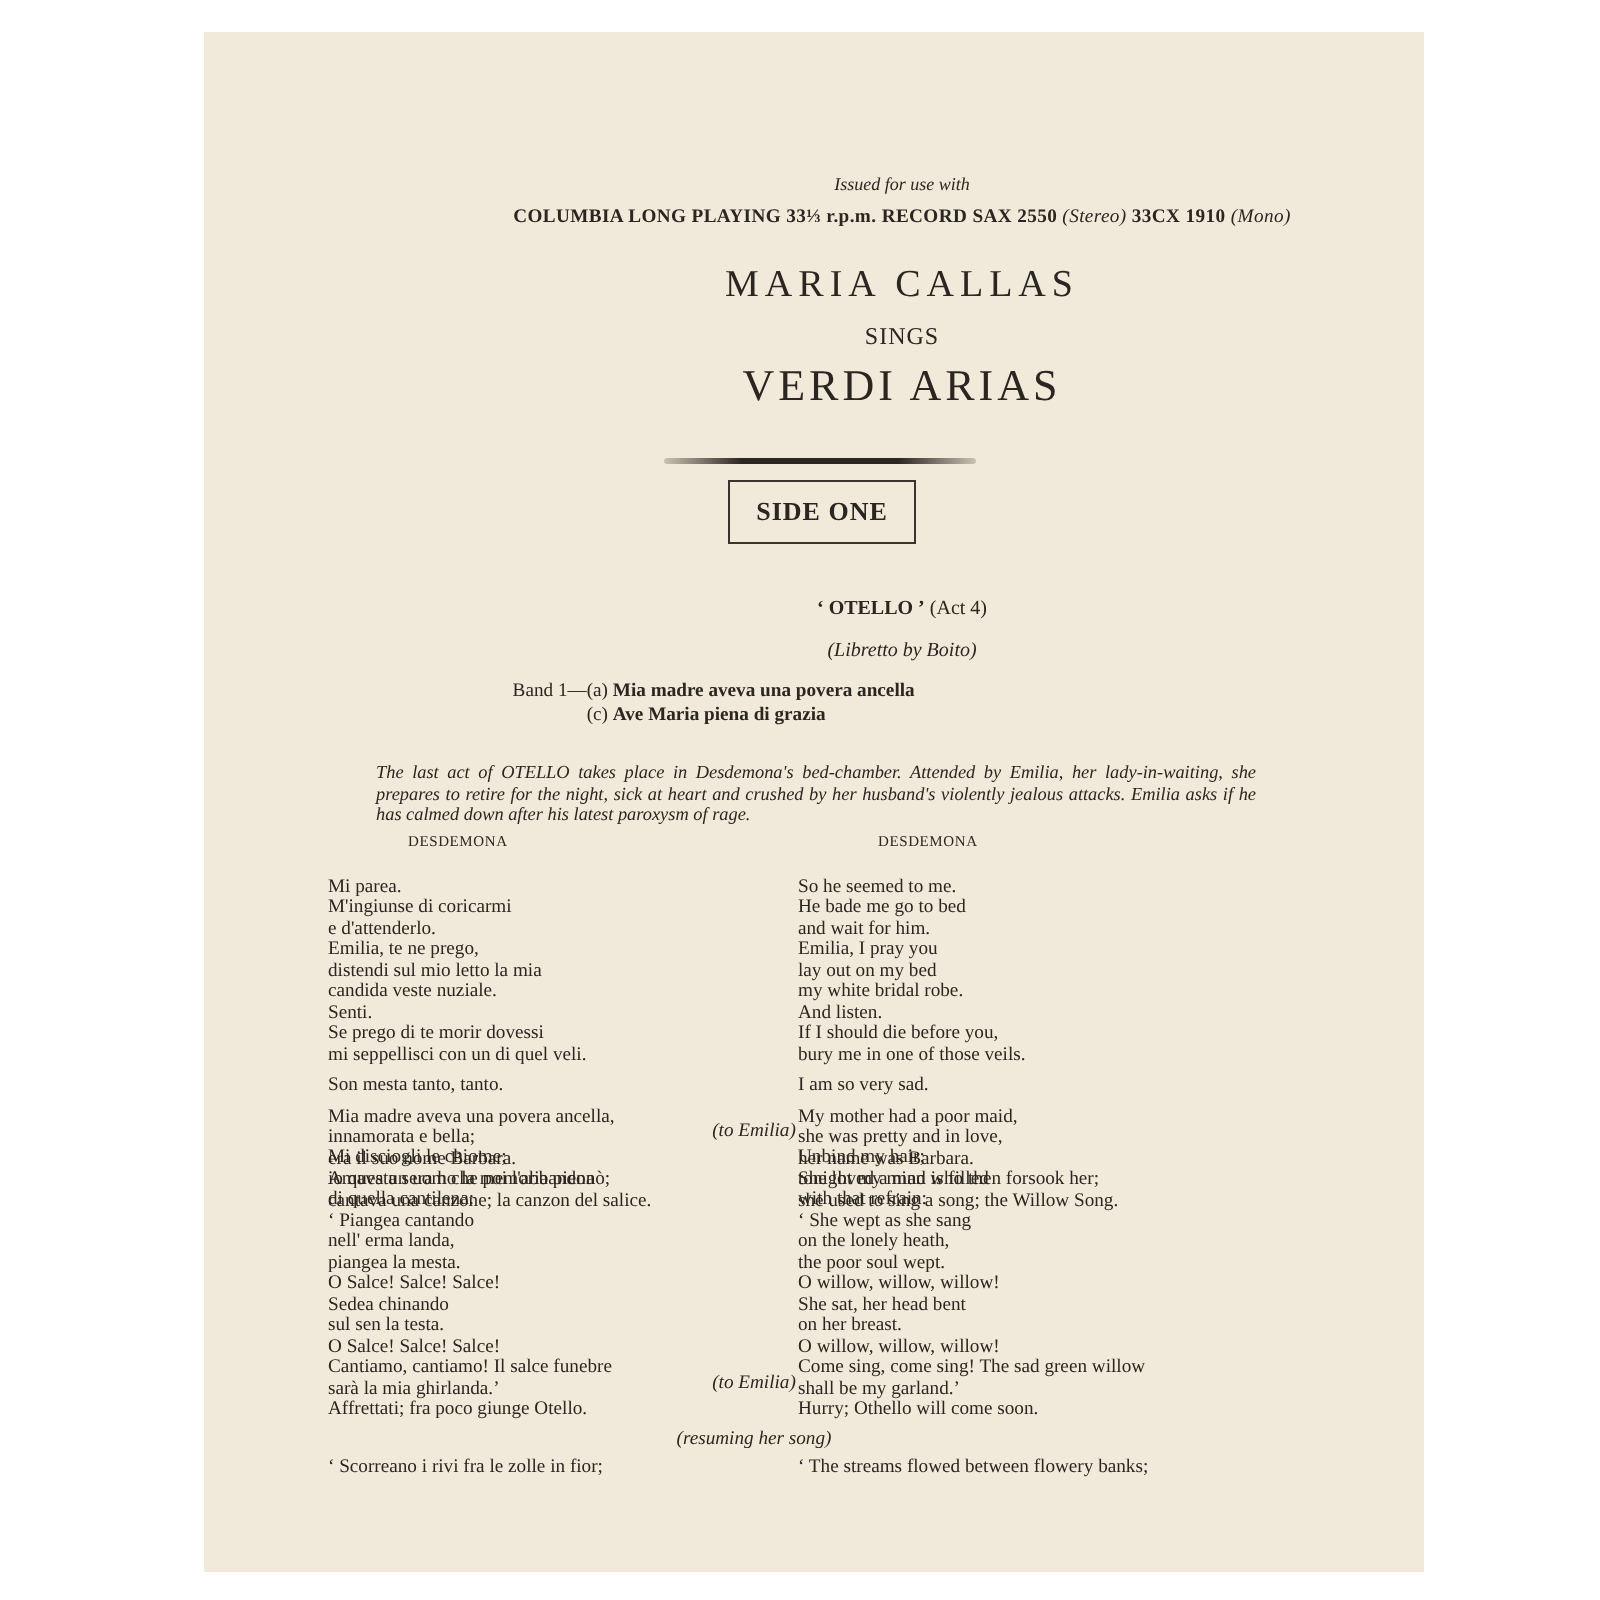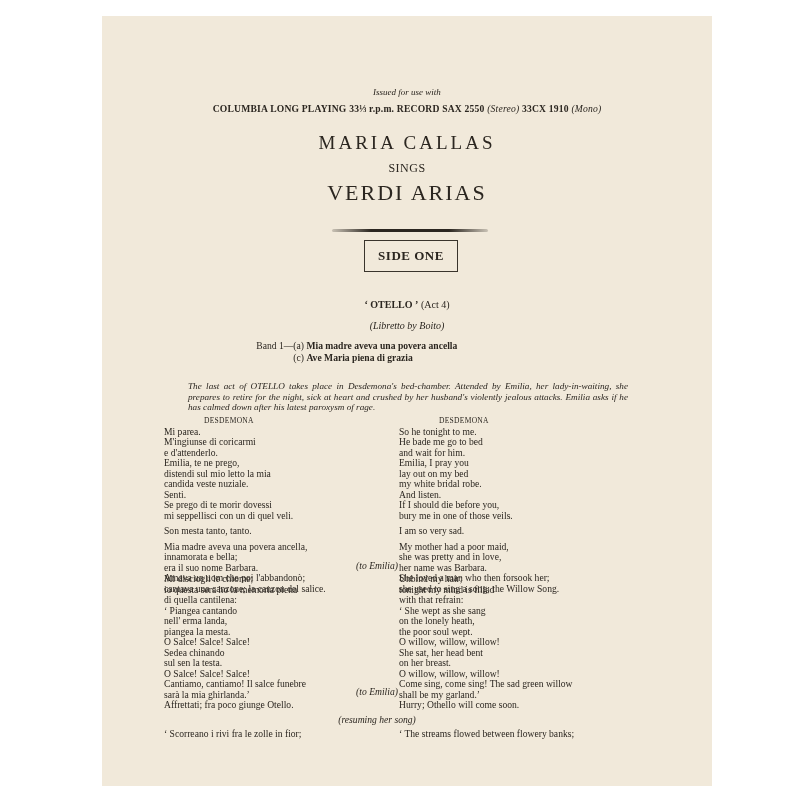--- a/index.html
+++ b/index.html
@@ -3,21 +3,21 @@
   <meta charset="utf-8">
   <style>
     html, body { margin: 0; padding: 0; background: #ffffff; }
     body { width: 800px; height: 800px; position: relative; overflow: hidden; }
     .page {
       position: absolute; left: 102px; top: 16px; width: 610px; height: 770px;
       background: #f1e9da; color: #2b2620;
       font-family: "Liberation Serif", "DejaVu Serif", serif;
     }
     .abs { position: absolute; }
-    .center { left: 0; width: 610px; text-align: center; }
+    .center { left: 0; width: 698px; text-align: center; }
     .issued { top: 71px; font-size: 9px; font-style: italic; }
     .record { top: 87px; font-size: 9.6px; font-weight: bold; letter-spacing: 0.2px; }
     .record i { font-weight: normal; }
     .title1 { top: 116px; font-size: 19px; letter-spacing: 3px; }
     .sings { top: 145px; font-size: 12px; letter-spacing: 0.5px; }
     .title2 { top: 164px; font-size: 22px; letter-spacing: 2px; }
     .divider {
       position: absolute; top: 213px; left: 230px; width: 156px; height: 3px;
       background: linear-gradient(to right, rgba(43,38,32,0.2), #2b2620 25%, #2b2620 75%, rgba(43,38,32,0.2));
       border-radius: 2px;
@@ -34,21 +34,21 @@
     .bands .row { white-space: nowrap; }
     .bands .prefix { display: inline-block; width: 72px; text-align: right; }
     .bands .title { font-weight: bold; }
     .synopsis {
       top: 365px; left: 86px; width: 440px; font-size: 9.2px; font-style: italic;
       line-height: 10.5px; text-align: justify;
     }
     .col { font-size: 9.6px; line-height: 10.5px; }
     .col .line { white-space: nowrap; }
     .col .gap { height: 5px; }
-    .speaker { font-size: 7.5px; letter-spacing: 0.3px; margin-bottom: 0; padding-left: 40px; }
+    .speaker { font-size: 7.5px; letter-spacing: 0.3px; margin-bottom: 12px; padding-left: 40px; }
     .left { left: 62px; }
     .right { left: 297px; }
     .direction { font-size: 9.6px; font-style: italic; text-align: center; width: 550px; left: 0; }
   </style>
 </head>
 <body>
 
 <div class="page">
   <div class="abs center issued">Issued for use with</div>
   <div class="abs center record"><span>COLUMBIA LONG PLAYING 33⅓ r.p.m. RECORD SAX 2550 </span><i>(Stereo)</i><span> 33CX 1910 </span><i>(Mono)</i></div>
@@ -93,21 +93,21 @@
       <div class="line">innamorata e bella;</div>
       <div class="line">era il suo nome Barbara.</div>
       <div class="line">Amava un uom che poi l'abbandonò;</div>
       <div class="line">cantava una canzone;  la canzon del salice.</div>
     </div>
   </div>
 
   <div class="abs col right" style="top:400px;">
     <div class="speaker">DESDEMONA</div>
     <div>
-      <div class="line">So he tonight to me.</div>
+      <div class="line">So he seemed to me.</div>
       <div class="line">He bade me go to bed</div>
       <div class="line">and wait for him.</div>
       <div class="line">Emilia, I pray you</div>
       <div class="line">lay out on my bed</div>
       <div class="line">my white bridal robe.</div>
       <div class="line">And listen.</div>
       <div class="line">If I should die before you,</div>
       <div class="line">bury me in one of those veils.</div>
     </div>
     <div class="gap"></div>

